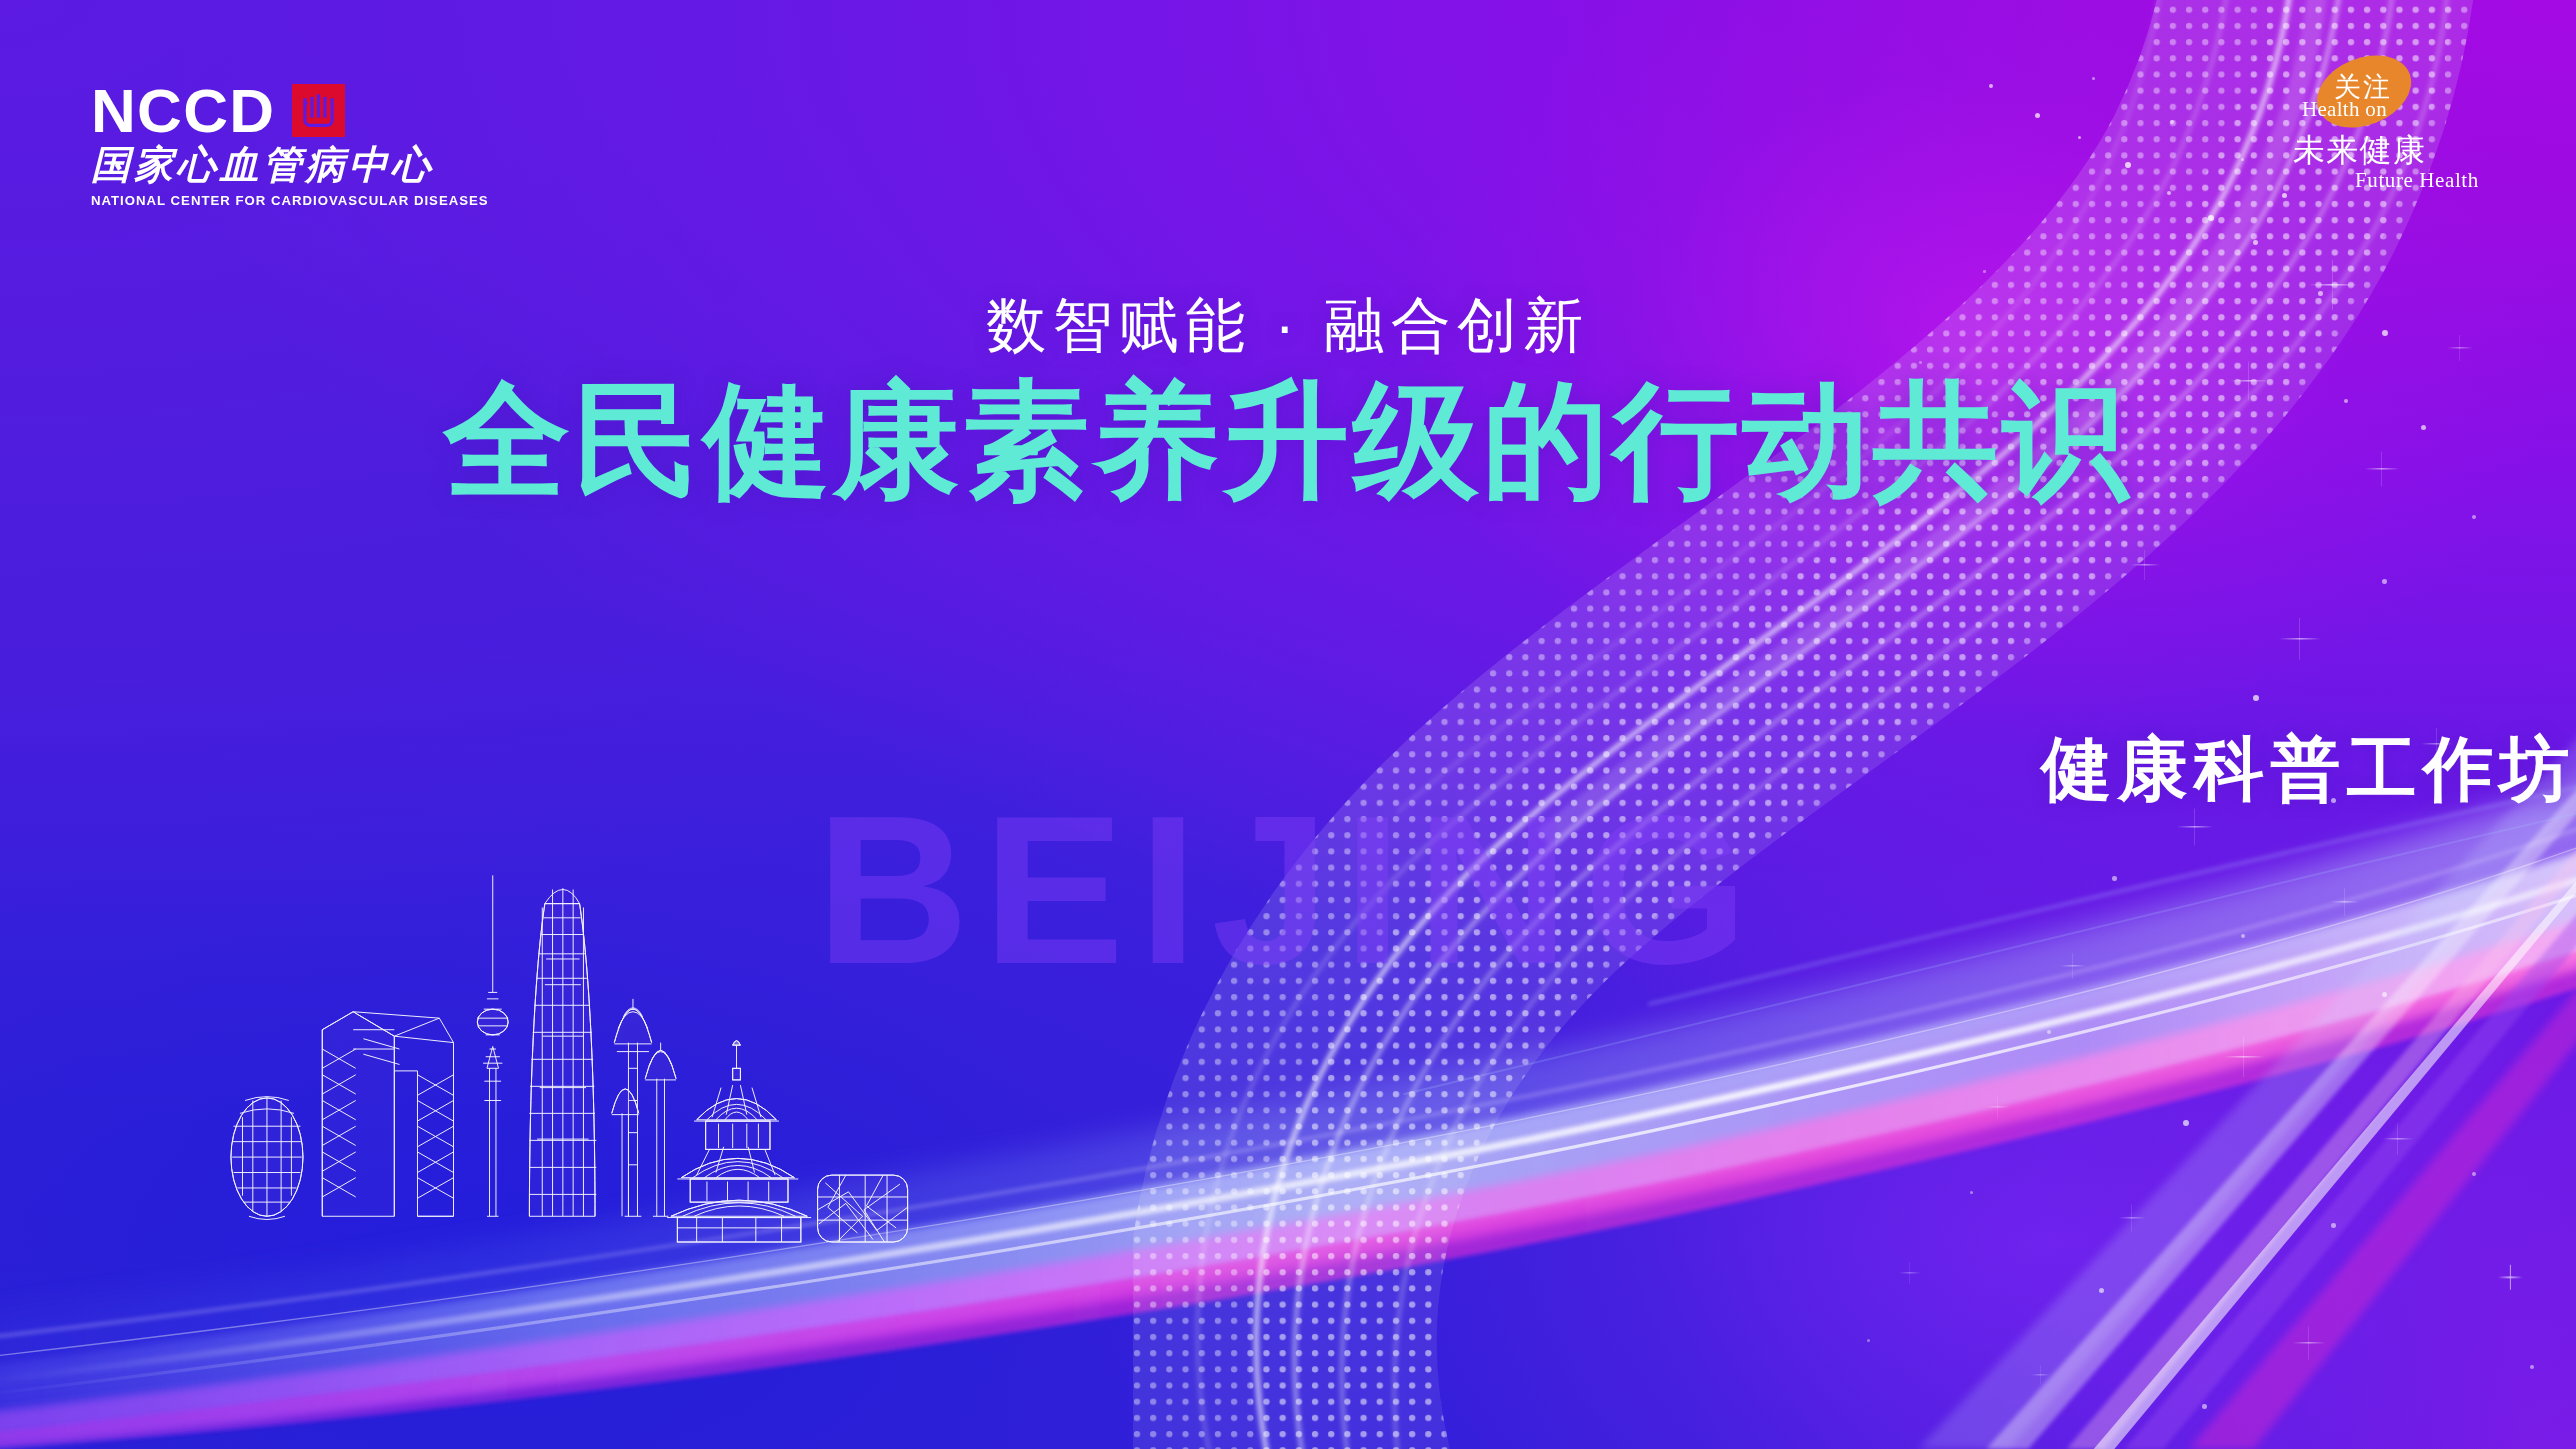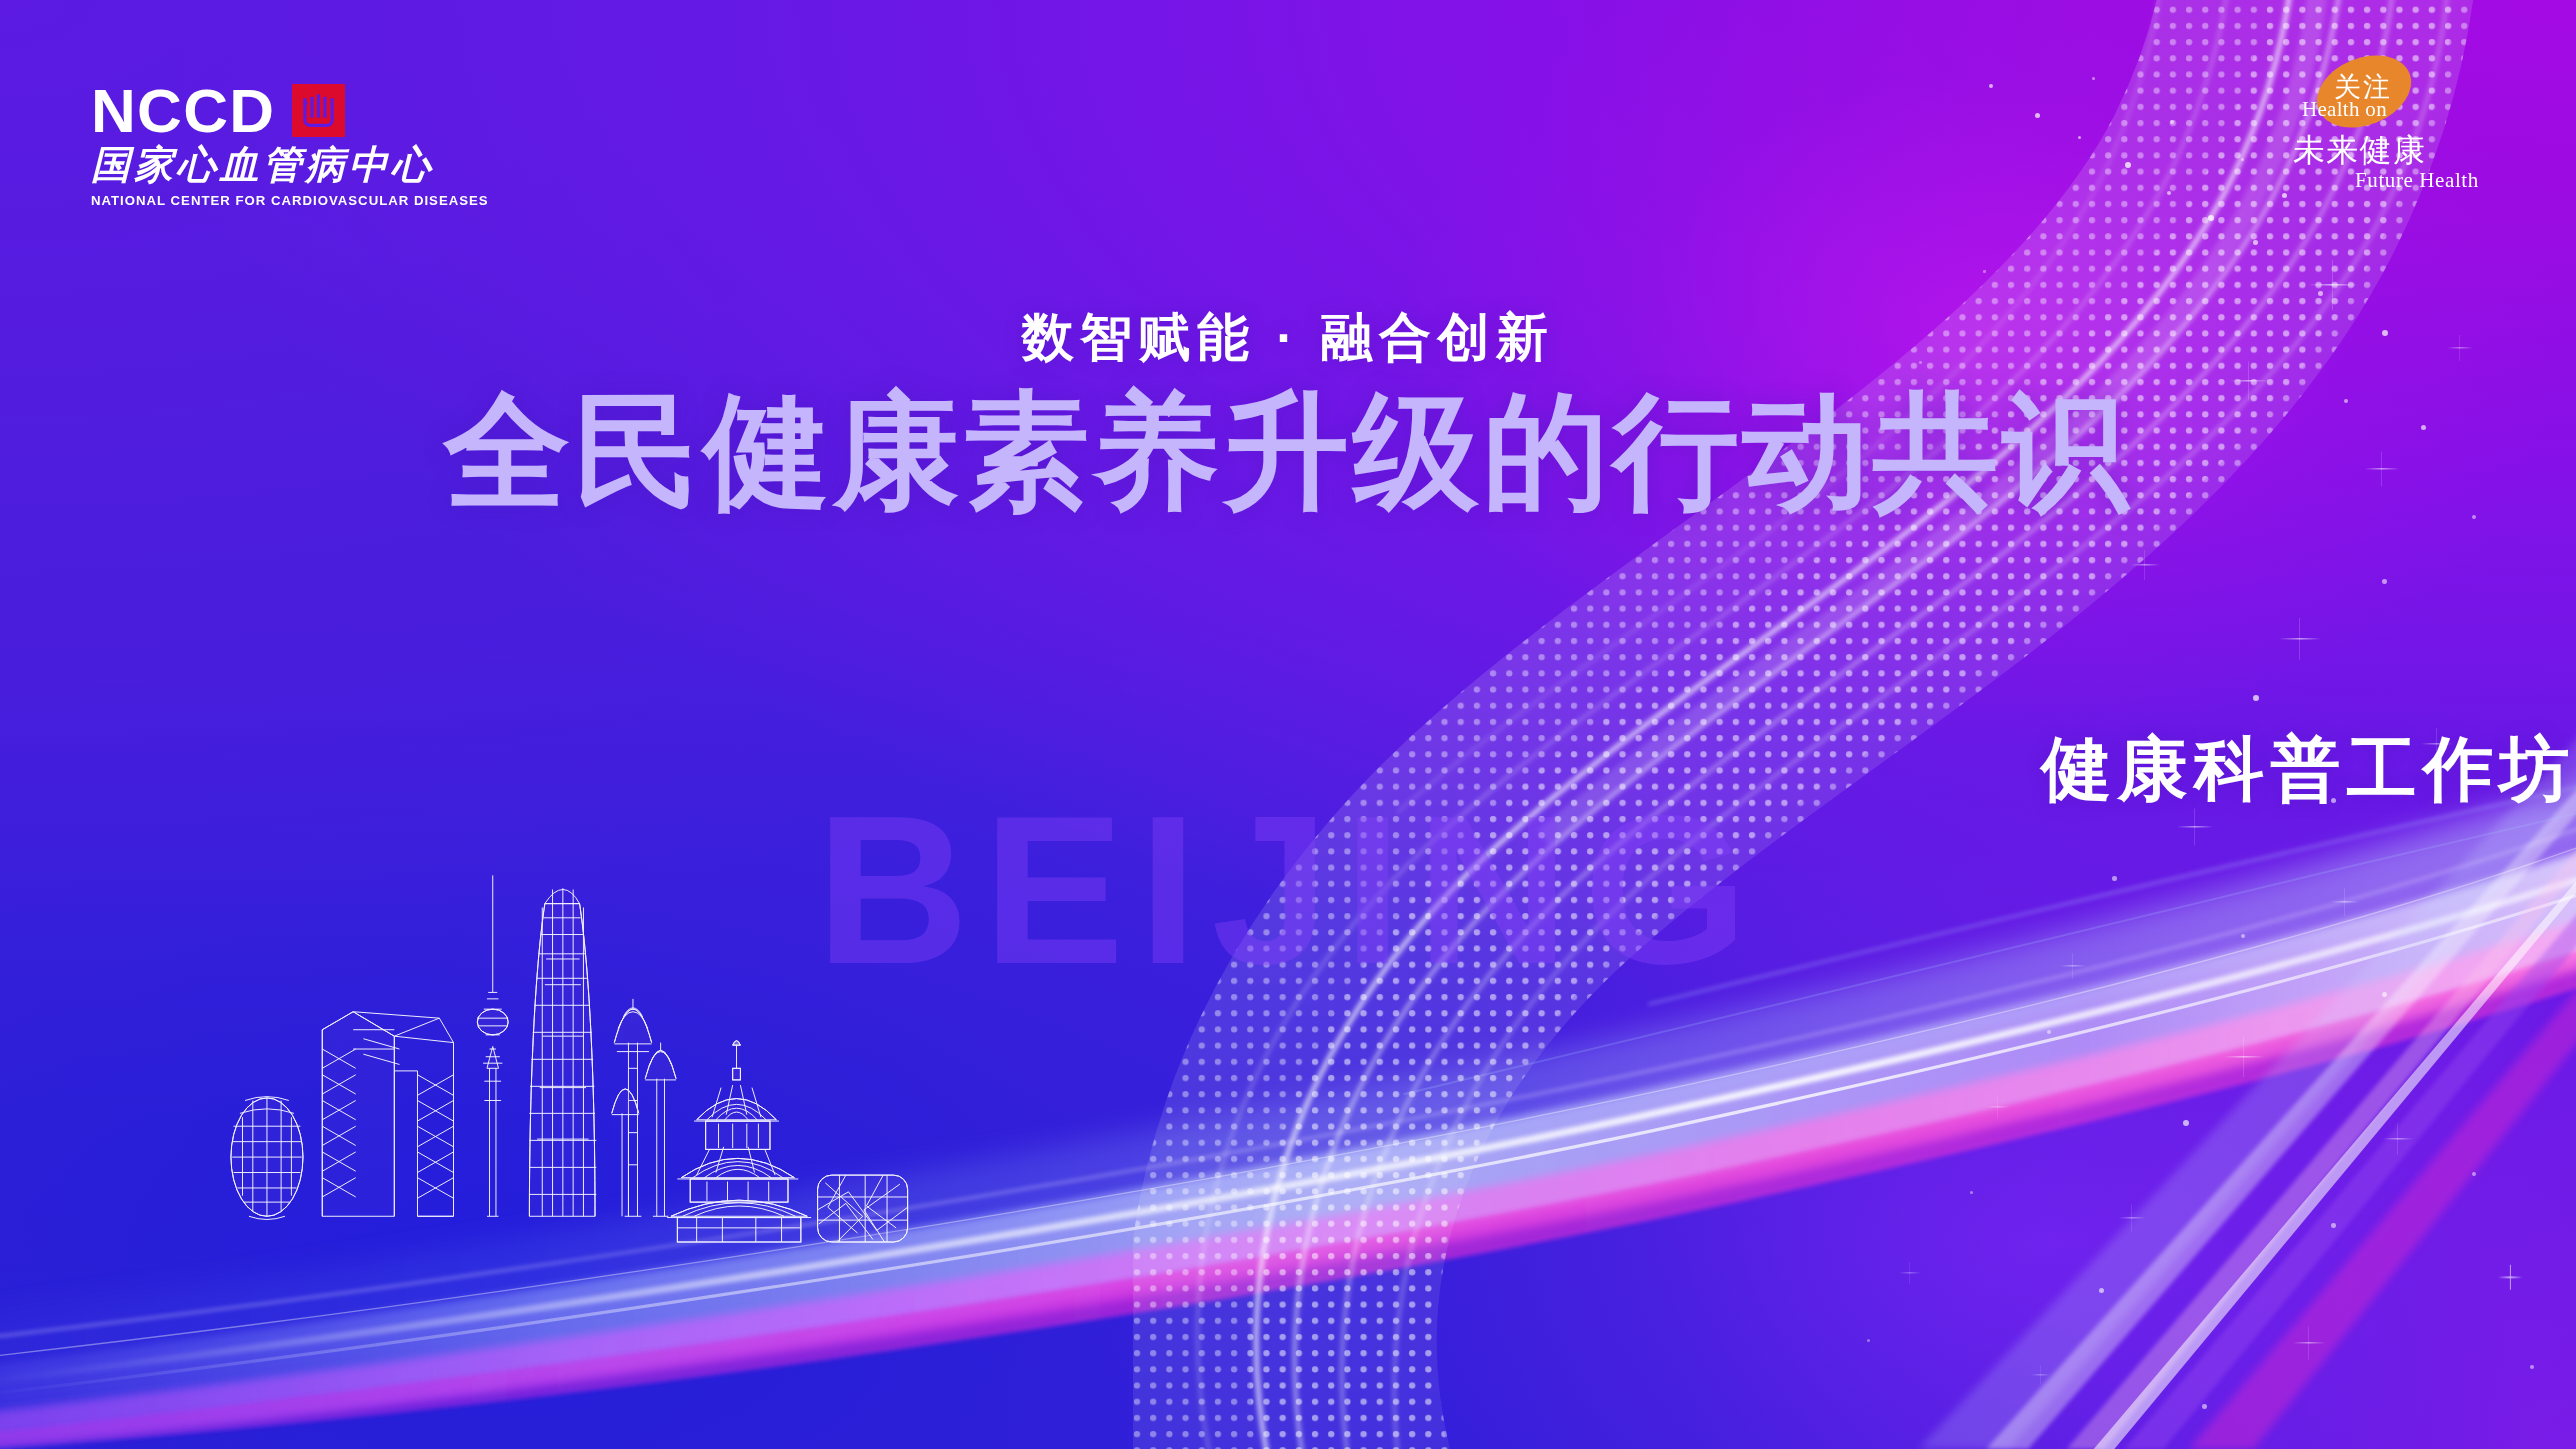--- a/index.html
+++ b/index.html
@@ -104,26 +104,26 @@
     color:rgba(134,64,250,.40);
     -webkit-text-stroke:0;
     user-select:none;
   }
 
   
   .headline{
     position:absolute;left:0;right:0;top:291px;text-align:center;
   }
   .kicker{
-    color:#fff;font-weight:700;font-size:52px;line-height:1.18;
-    letter-spacing:6.4px;margin:16px;
+    color:#fff;font-weight:400;font-size:60px;line-height:1.18;
+    letter-spacing:6.4px;margin:0;
     text-shadow:0 0 16.7px rgba(70,20,180,.35);
   }
   .title{
-    color:#c4b5fd;font-weight:800;font-size:126px;line-height:1.08;
+    color:#5eead4;font-weight:800;font-size:126px;line-height:1.08;
     letter-spacing:3.9px;margin:11.6px 0 0 0;
     text-shadow:0 0 22px rgba(70,20,180,.35);
   }
   .subtitle{
     position:absolute;left:0;right:0;top:734px;text-align:right;
     color:#fff;font-weight:800;font-size:70px;letter-spacing:6.4px;line-height:1;
     text-shadow:0 0 16.7px rgba(70,20,180,.32);
   }
 
   

